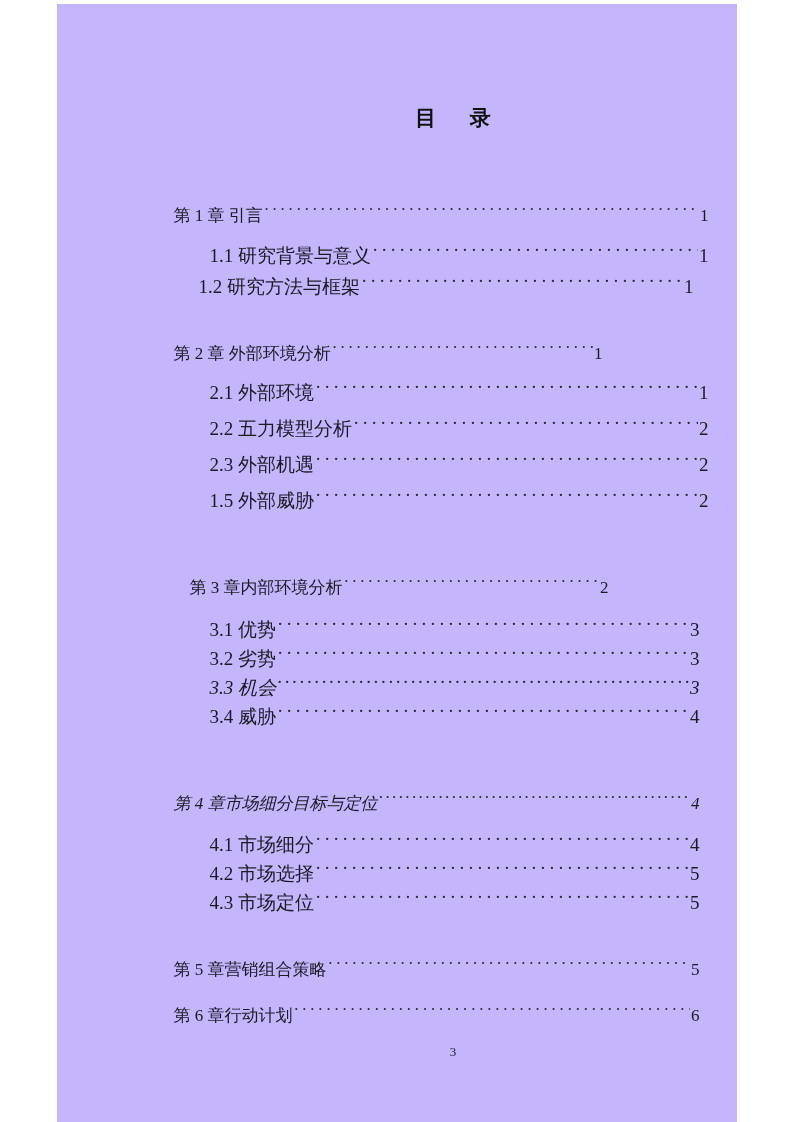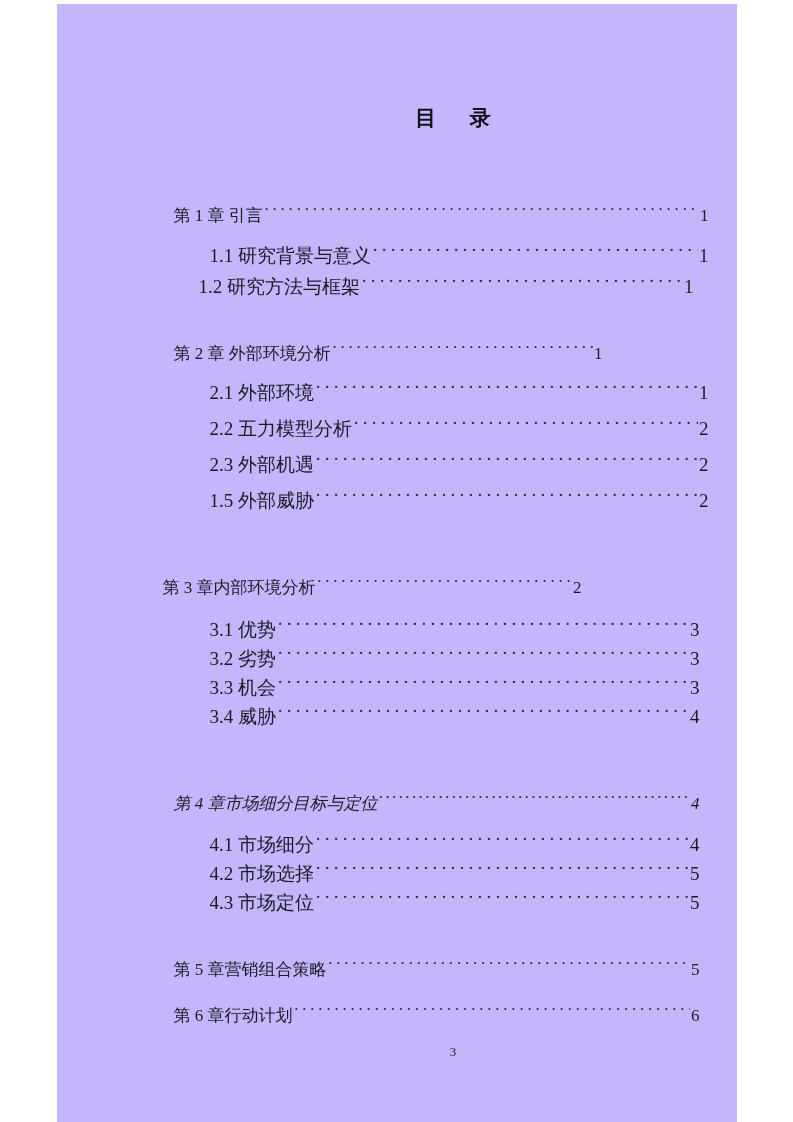--- a/index.html
+++ b/index.html
@@ -129,36 +129,36 @@
       <div class="toc-line lvl2" style="top: 448px; left: 153px; width: 499px;">
         <span class="label">2.3  外部机遇</span>
         <span class="leader"></span>
         <span class="pageno">2</span>
       </div>
       <div class="toc-line lvl2" style="top: 484px; left: 153px; width: 499px;">
         <span class="label">1.5  外部威胁</span>
         <span class="leader"></span>
         <span class="pageno">2</span>
       </div>
-      <div class="toc-line lvl1" style="top: 572px; left: 106px; width: 419px;">
+      <div class="toc-line lvl1" style="top: 572px; left: 133px; width: 419px;">
         <span class="label">第 3 章内部环境分析</span>
         <span class="leader"></span>
         <span class="pageno">2</span>
       </div>
       <div class="toc-line lvl2" style="top: 613px; left: 153px; width: 490px;">
         <span class="label">3.1  优势</span>
         <span class="leader"></span>
         <span class="pageno">3</span>
       </div>
       <div class="toc-line lvl2" style="top: 642px; left: 153px; width: 490px;">
         <span class="label">3.2  劣势</span>
         <span class="leader"></span>
         <span class="pageno">3</span>
       </div>
-      <div class="toc-line lvl2" style="top: 671px; left: 153px; width: 490px;">
+      <div class="toc-line lvl2" style="top: 671px; left: 153px; width: 490px; font-style: italic;">
         <span class="label">3.3  机会</span>
         <span class="leader"></span>
         <span class="pageno">3</span>
       </div>
       <div class="toc-line lvl2" style="top: 700px; left: 153px; width: 490px;">
         <span class="label">3.4  威胁</span>
         <span class="leader"></span>
         <span class="pageno">4</span>
       </div>
       <div class="toc-line lvl1" style="top: 788px; left: 117px; width: 526px; font-style: italic;">

